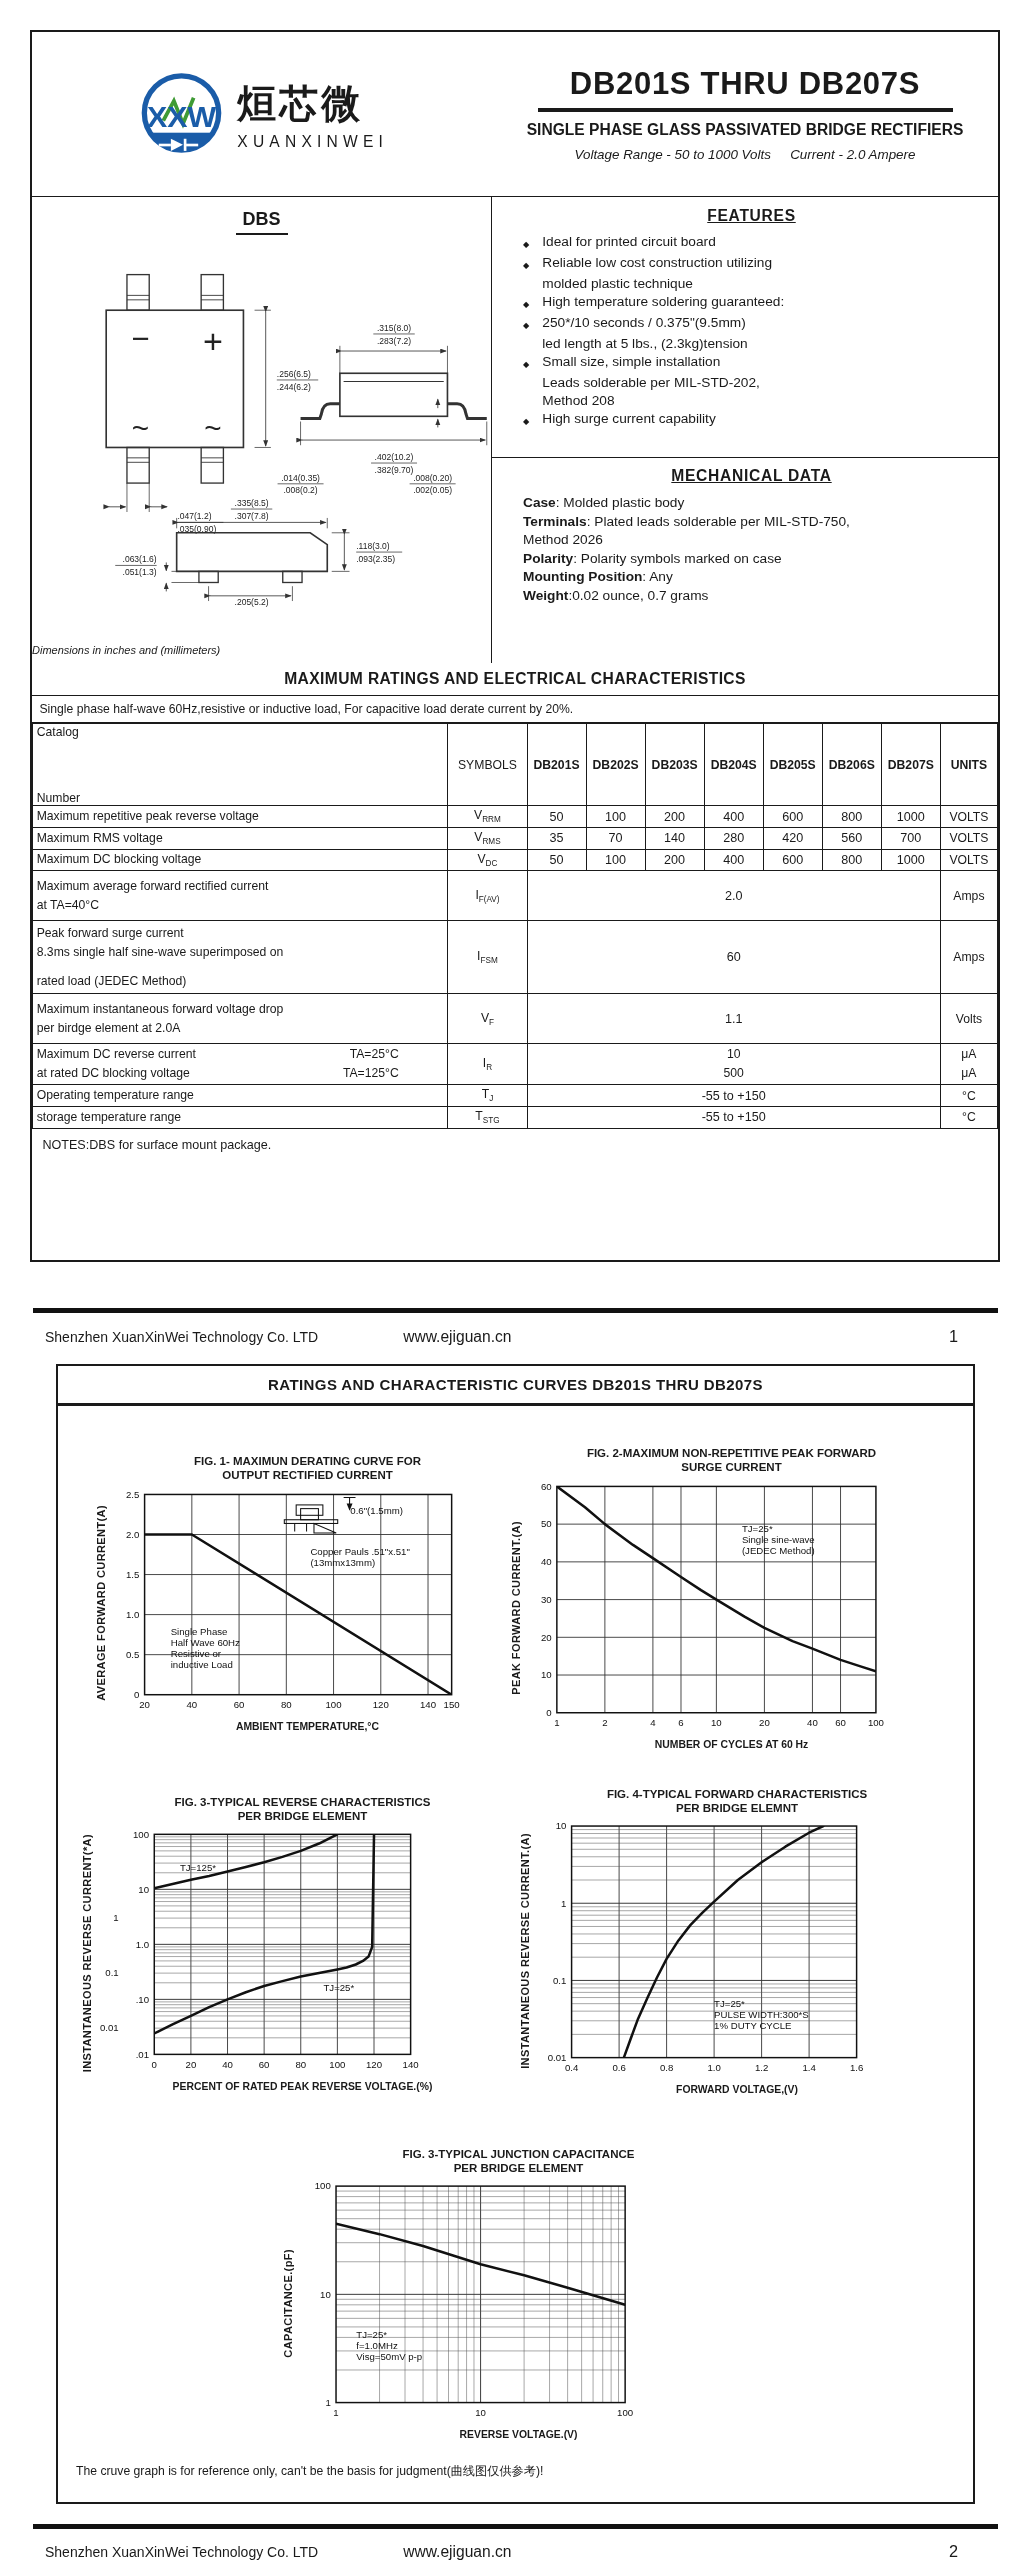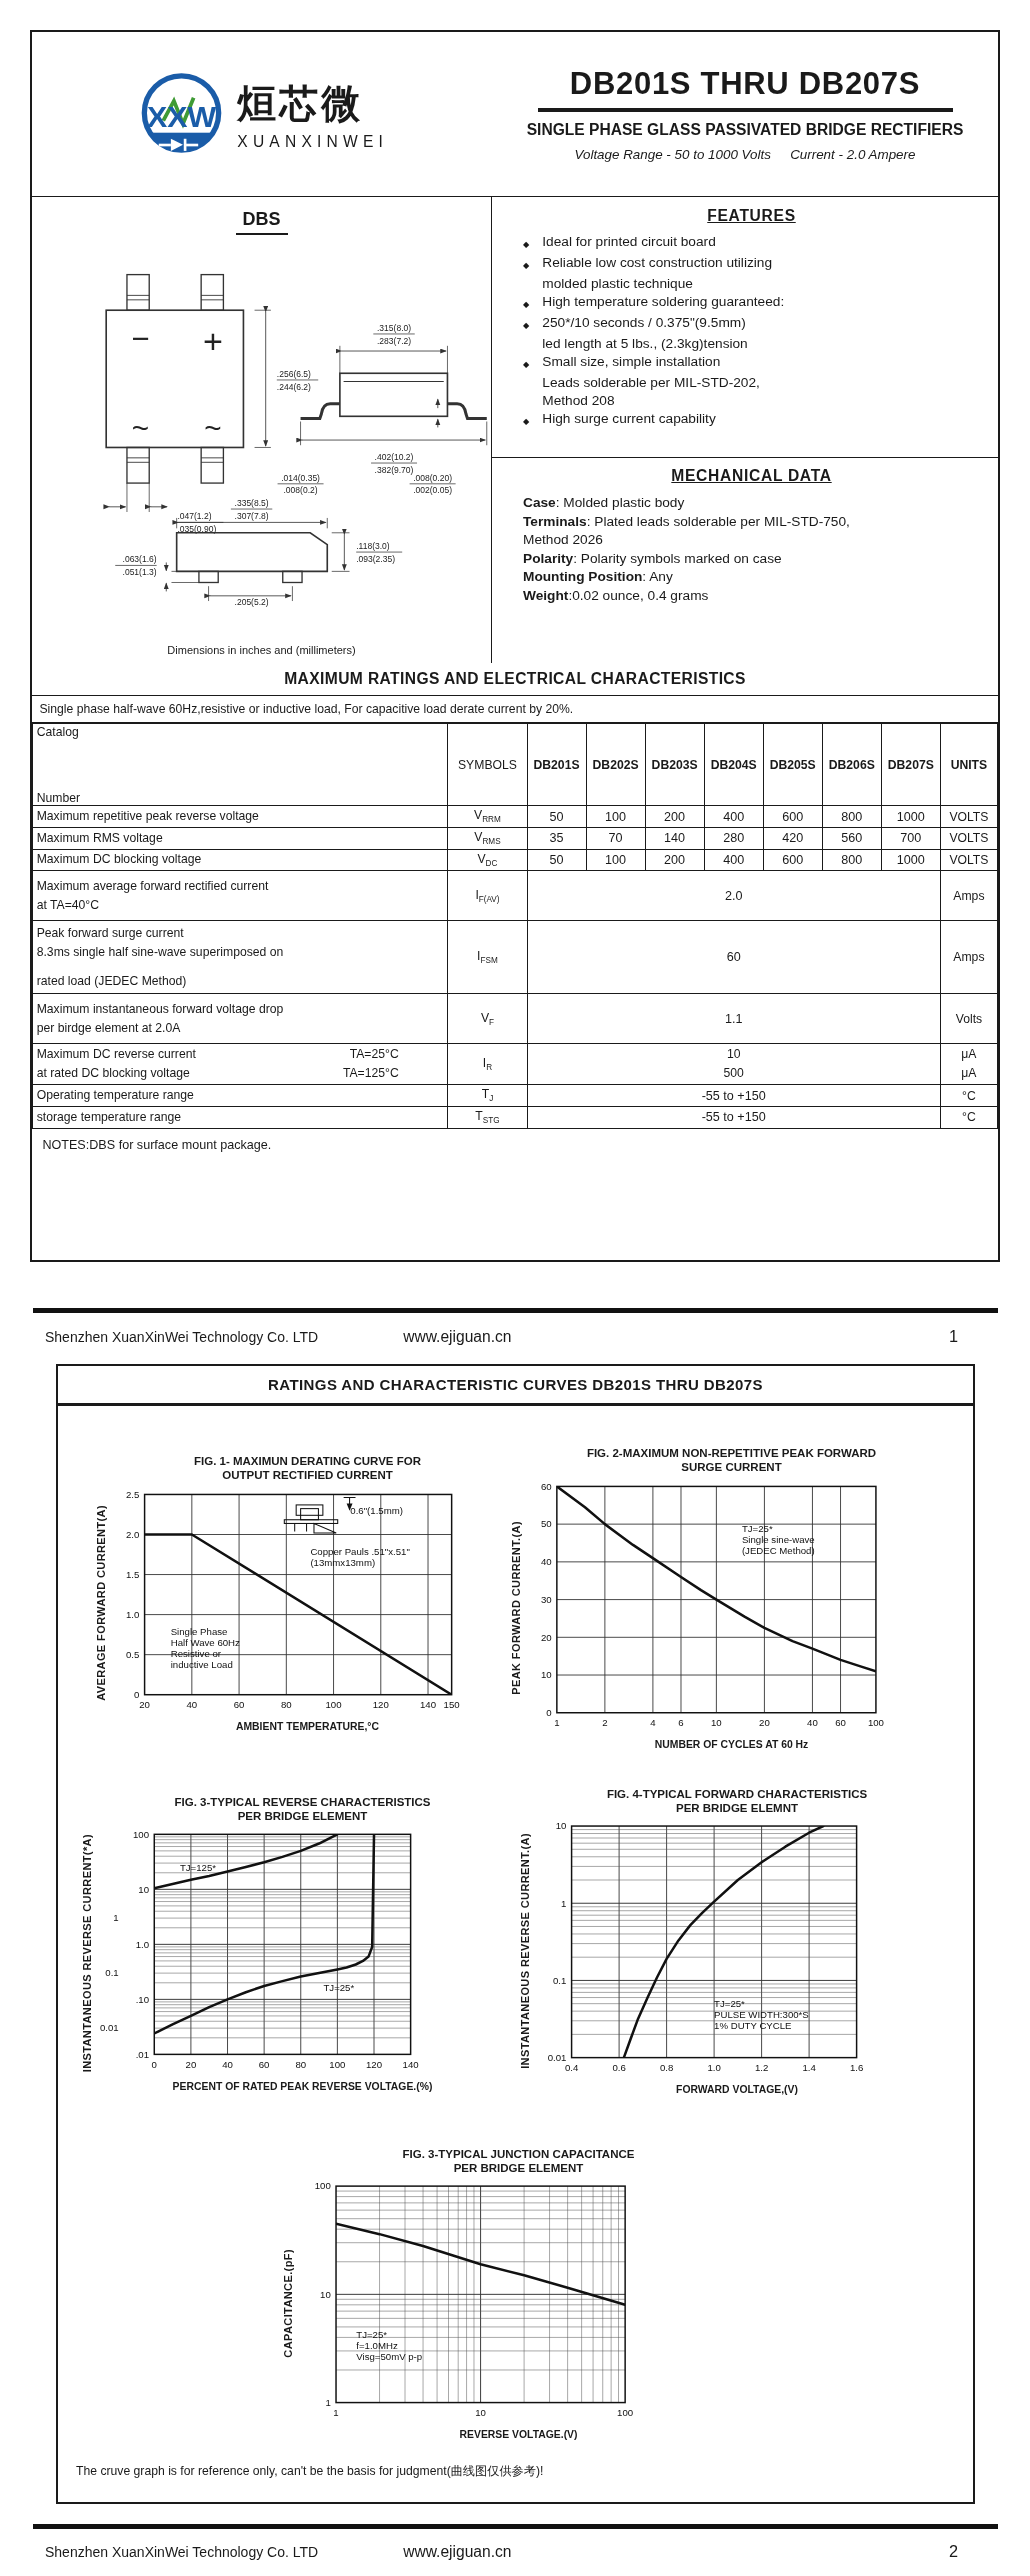--- a/index.html
+++ b/index.html
@@ -14,21 +14,21 @@
   .logo-text .en{font-size:15.6px;letter-spacing:5.2px;margin-top:1.5px}
   .hdr-right{flex:1;display:flex;flex-direction:column;align-items:center;justify-content:center}
   .doc-title{font-size:31px;font-weight:bold;letter-spacing:0.7px}
   .doc-title-rule{width:415px;height:3.7px;background:#1a1a1a;margin:6px 0 9px}
   .doc-sub{font-size:15.6px;font-weight:bold}
   .doc-range{font-size:13.4px;font-style:italic;margin-top:7.4px;display:flex;gap:19.3px}
   .cols{display:flex;height:466px}
   .col-left{width:460px;border-right:1.5px solid #1a1a1a;position:relative}
   .pkg-name{Text-align:center;font-size:18px;font-weight:bold;text-align:center;margin-top:12px}
   .pkg-name-rule{width:52px;height:1.5px;background:#1a1a1a;margin:3px auto 0}
-  .pkg-caption{position:absolute;bottom:7.4px;width:100%;text-align:center;font-size:11px;}
+  .pkg-caption{position:absolute;bottom:7.4px;width:100%;text-align:left;font-size:11px;font-style:italic}
   .col-right{flex:1}
   .feat-box{height:261px;border-bottom:1.5px solid #1a1a1a;padding:10.4px 18px 0 31px}
   .sec-title{text-align:center;font-size:15.6px;font-weight:bold;text-decoration:underline;letter-spacing:0.7px}
   .feat-list{margin-top:7.4px;font-size:13.7px;line-height:18px}
   .feat-item{display:flex}
   .feat-bullet{width:19.3px;font-size:8.2px;padding-top:3px}
   .mech-box{padding:9px 18px 0 31px}
   .mech-list{margin-top:9px;font-size:13.7px;line-height:18.5px}
   .ratings-bar{height:33px;border-bottom:1.5px solid #1a1a1a;display:flex;align-items:center;justify-content:center;font-size:15.6px;font-weight:bold;letter-spacing:0.4px}
   .ratings-notes{padding:4.5px 7.4px;font-size:12.2px;line-height:17px;border-bottom:1.5px solid #1a1a1a}
@@ -240,21 +240,21 @@
           </div>
       </div>
       <div class="mech-box">
         <div class="sec-title">MECHANICAL DATA</div>
         <div class="mech-list" id="mech-list">
             <div><b>Case</b><span>: Molded plastic body</span></div>
             <div><b>Terminals</b><span>: Plated leads solderable per MIL-STD-750,</span></div>
             <div><span> Method 2026</span></div>
             <div><b>Polarity</b><span>: Polarity symbols marked on case</span></div>
             <div><b>Mounting Position</b><span>: Any</span></div>
-            <div><b>Weight</b><span>:0.02 ounce, 0.4 grams</span></div>
+            <div><b>Weight</b><span>:0.02 ounce, 0.7 grams</span></div>
           </div>
       </div>
     </div>
   </div>
 
   <div class="ratings-bar">MAXIMUM RATINGS AND ELECTRICAL CHARACTERISTICS</div>
   <div class="ratings-notes">
     <div>Single phase half-wave 60Hz,resistive or inductive load, For capacitive load derate current by 20%.</div>
   </div>
   <table class="rt" id="ratings-table">

